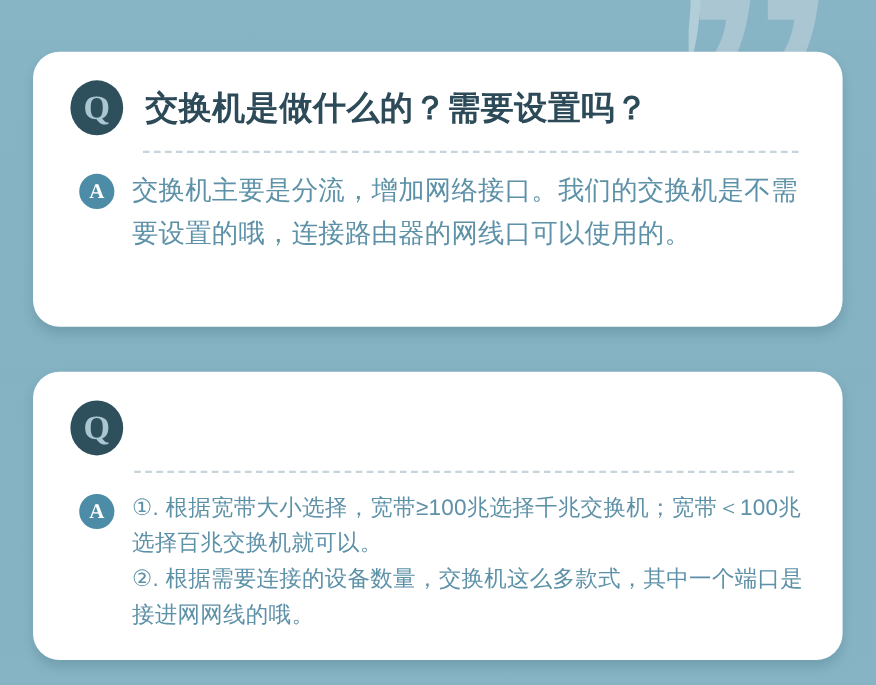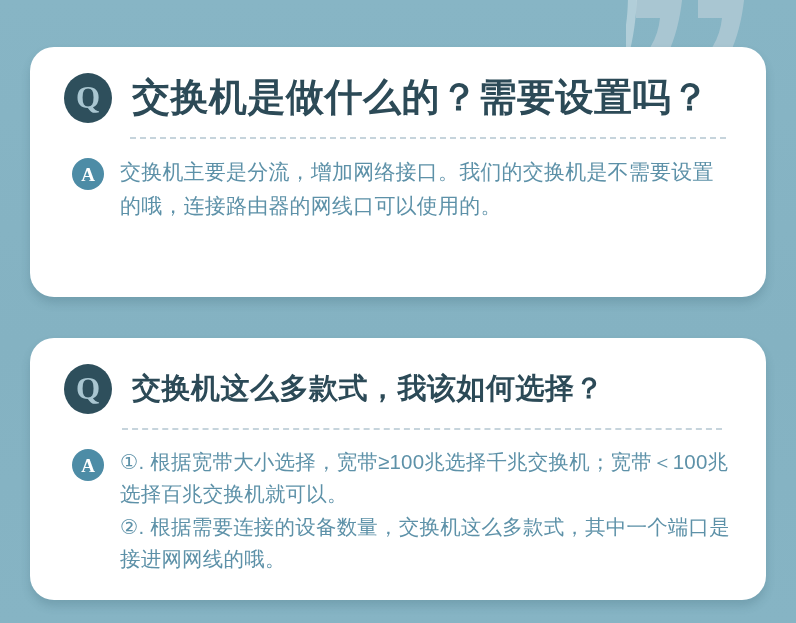--- a/index.html
+++ b/index.html
@@ -89,21 +89,21 @@
     background: #4d8ca6;
     color: #ffffff;
     font-size: 19px;
     font-family: "Liberation Serif", "DejaVu Serif", serif;
     margin-left: 8px;
     margin-top: 3px;
   }
 
   .q-title {
     color: #2c4a57;
-    font-size: 38px;
+    font-size: 30px;
     font-weight: bold;
     letter-spacing: 0.5px;
     line-height: 1.1;
     white-space: nowrap;
   }
   .card-2 .q-title { font-size: 29px; }
 
   .divider {
     margin: 14px 0 0 6px;
     border: 0;
@@ -114,21 +114,21 @@
   .card-2 .divider { width: 600px; margin-left: 58px; }
 
   .a-row {
     display: flex;
     align-items: flex-start;
     gap: 16px;
     margin-top: 16px;
   }
   .a-text {
     color: #5d91a8;
-    font-size: 21px;
+    font-size: 24px;
     line-height: 1.62;
     letter-spacing: 0.2px;
     flex: 1;
   }
   .a-text p { margin: 0; }
   .card-2 .a-text { font-size: 20.5px; line-height: 1.58; }
 </style>
 </head>
 <body>
 
@@ -158,21 +158,20 @@
         <div class="badge badge-a">A</div>
         <div class="a-text">
           <p>交换机主要是分流，增加网络接口。我们的交换机是不需要设置的哦，连接路由器的网线口可以使用的。</p>
         </div>
       </div>
     </div>
 
     <div class="qa-card card-2">
       <div class="q-row">
         <div class="badge badge-q">Q</div>
-        <div class="q-title">交换机这么多款式，我该如何选择？</div>
       </div>
       <hr class="divider">
       <div class="a-row">
         <div class="badge badge-a">A</div>
         <div class="a-text">
           <p>①. 根据宽带大小选择，宽带≥100兆选择千兆交换机；宽带＜100兆选择百兆交换机就可以。</p>
           <p>②. 根据需要连接的设备数量，交换机这么多款式，其中一个端口是接进网网线的哦。</p>
         </div>
       </div>
     </div>

